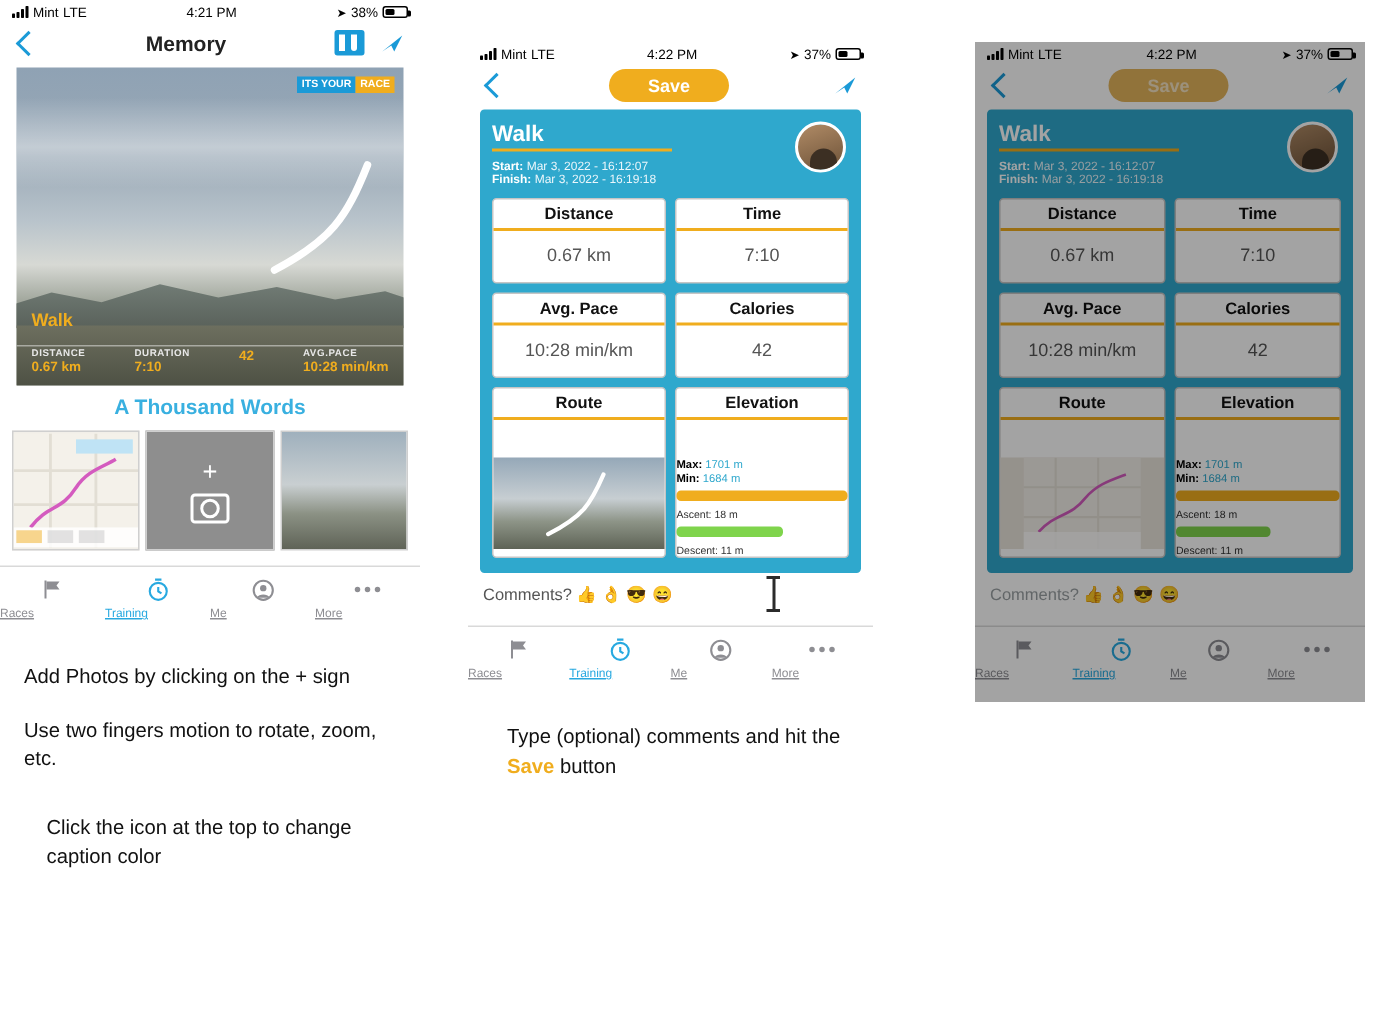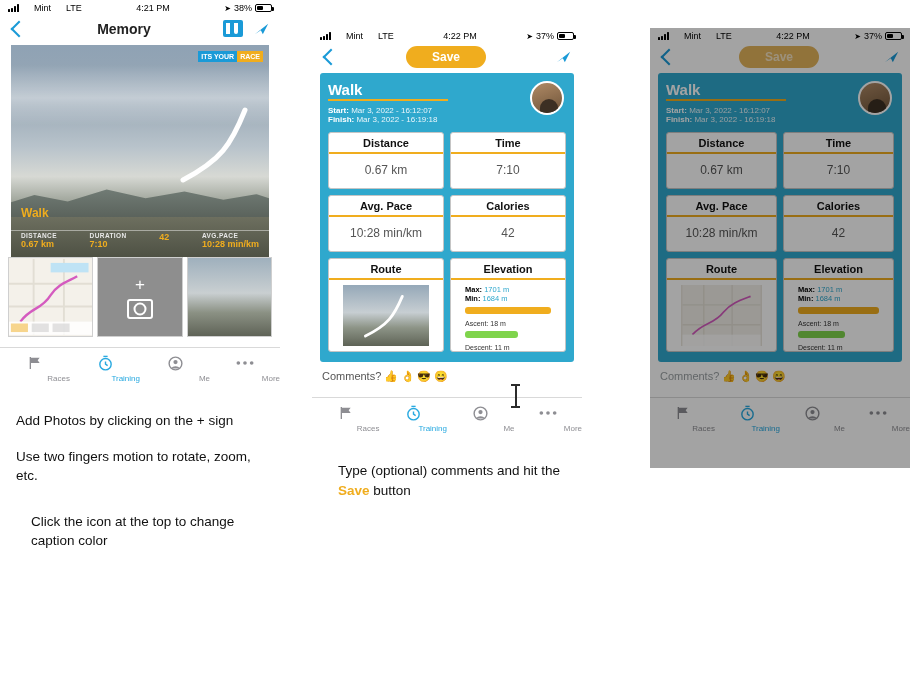--- a/index.html
+++ b/index.html
@@ -17,21 +17,21 @@
   .col1 { left: 0; width: 280px; }
   .col2 { left: 312px; width: 270px; }
   .col3 { left: 650px; width: 260px; }
 
   
   .statusbar {
     display: flex; align-items: center; justify-content: space-between;
     font-size: 9px; color: #000; padding: 3px 8px 2px 8px;
     font-family: "Liberation Sans", sans-serif;
   }
-  .sb-left { display: flex; align-items: center; gap: 15px; }
+  .sb-left { display: flex; align-items: center; gap: 3px; }
   .sb-right { display: flex; align-items: center; gap: 3px; }
   .bars { display: inline-flex; align-items: flex-end; gap: 1px; height: 8px; }
   .bars i { display: block; width: 2px; background: #000; border-radius: .5px; }
   .bars i:nth-child(1) { height: 3px; }
   .bars i:nth-child(2) { height: 4.5px; }
   .bars i:nth-child(3) { height: 6px; }
   .bars i:nth-child(4) { height: 8px; }
   .batt { position: relative; width: 17px; height: 8px; border: 1px solid #000; border-radius: 2px; }
   .batt::after { content: ""; position: absolute; right: -3px; top: 2px; width: 2px; height: 4px; background: #000; border-radius: 0 1px 1px 0; }
   .batt span { position: absolute; left: 1px; top: 1px; bottom: 1px; background: #000; border-radius: 1px; }
@@ -97,21 +97,21 @@
   .thumb.add { background: #8e8e8e; display: flex; flex-direction: column; align-items: center; justify-content: center; gap: 6px; }
   .plus { color: #fff; font-size: 17px; line-height: 1; }
   .cam {
     width: 26px; height: 20px; border: 2px solid #fff; border-radius: 3px; position: relative;
   }
   .cam::before { content: ""; position: absolute; left: 50%; top: 50%; transform: translate(-50%,-50%); width: 9px; height: 9px; border: 2px solid #fff; border-radius: 50%; }
   .thumb.photo3 { background: linear-gradient(#9fb0bd 0%, #c9cfd1 45%, #8b9184 70%, #5f6357 100%); }
 
   
   .tabbar { display: flex; border-top: 1px solid #d9d9d9; margin-top: 10px; padding-top: 5px; }
-  .tab { flex: 1; text-align: right; font-size: 8px; color: #8e8e93; }
+  .tab { flex: 1; text-align: left; font-size: 8px; color: #8e8e93; text-decoration: underline; }
   .tab.active { color: #28a9e0; }
   .tab .ic { height: 20px; display: flex; align-items: center; justify-content: center; margin-bottom: 1px; }
 
   
   .instr { font-size: 13.5px; color: #111; line-height: 1.45; }
   .instr .hl { color: #f0ad1e; font-weight: bold; }
   .detail {
     margin: 0 8px; background: #2fa8cd; border-radius: 3px; padding: 8px 8px 10px 8px;
     position: relative;
   }
@@ -123,21 +123,21 @@
     position: absolute; right: 10px; top: 8px; width: 34px; height: 34px; border-radius: 50%;
     border: 2px solid #fff; background: linear-gradient(160deg,#b08b66,#6d5238);
     overflow: hidden;
   }
   .avatar::after { content: ""; position: absolute; left: 8px; top: 16px; width: 18px; height: 18px; background: #3c2f23; border-radius: 50% 50% 0 0; }
 
   .grid { display: flex; flex-wrap: wrap; gap: 6px; margin-top: 8px; }
   .cell { width: calc(50% - 3px); background: #fff; border: 1px solid #c5c5c5; border-radius: 3px; }
   .cell .ch { text-align: center; font-size: 11px; font-weight: bold; color: #111; padding: 4px 0 3px; border-bottom: 2px solid #f0ad1e; }
   .cell .cv { text-align: center; font-size: 12px; color: #555; padding: 9px 0 11px; }
-  .cell.tall .cb { height: 71px; padding: 5px 14px; }
+  .cell.tall .cb { height: 71px; padding: 5px 0; margin-top: 20px; }
 
   .minimap { width: 100%; height: 100%; background: #e9e4dc; position: relative; overflow: hidden; }
   .photo-mini { width: 100%; height: 100%; background: linear-gradient(#95a8b8 0%, #c7ced2 45%, #8d9487 70%, #5e6356 100%); position: relative; overflow: hidden; }
   .elev .row { font-size: 7.5px; color: #111; }
   .elev .row b { color: #000; }
   .elev .row span { color: #2fa8cd; }
   .bar { height: 7px; border-radius: 3px; margin: 4px 0 6px 0; }
   .bar.orange { background: #f0ad1e; }
   .bar.green { background: #7fd44c; width: 62%; }
   .bar.green2 { background: #7fd44c; width: 58%; }
@@ -232,20 +232,21 @@
           <div class="lbl"></div>
           <div class="val">42</div>
         </div>
         <div class="ov-stat">
           <div class="lbl">AVG.PACE</div>
           <div class="val">10:28 min/km</div>
         </div>
       </div>
     </div>
 
+    <div class="caption">A Thousand Words</div>
 
     <div class="thumbs">
       <div class="thumb map">
         <svg viewBox="0 0 88 80" style="width:100%;height:100%">
           <rect x="0" y="0" width="88" height="80" fill="#f4f1ea"></rect>
           <path d="M0 26 H88 M0 50 H88 M26 0 V80 M58 0 V80" stroke="#e2ded4" stroke-width="2"></path>
           <rect x="44" y="4" width="40" height="10" fill="#bfe3f5"></rect>
           <path d="M12 66 C24 50, 34 54, 44 38 C52 26, 62 24, 72 18" stroke="#d45bbf" stroke-width="2.5" fill="none"></path>
           <rect x="0" y="66" width="88" height="14" fill="#ffffff" opacity=".85"></rect>
           <rect x="2" y="68" width="18" height="9" fill="#f0ad1e" opacity=".5"></rect>

